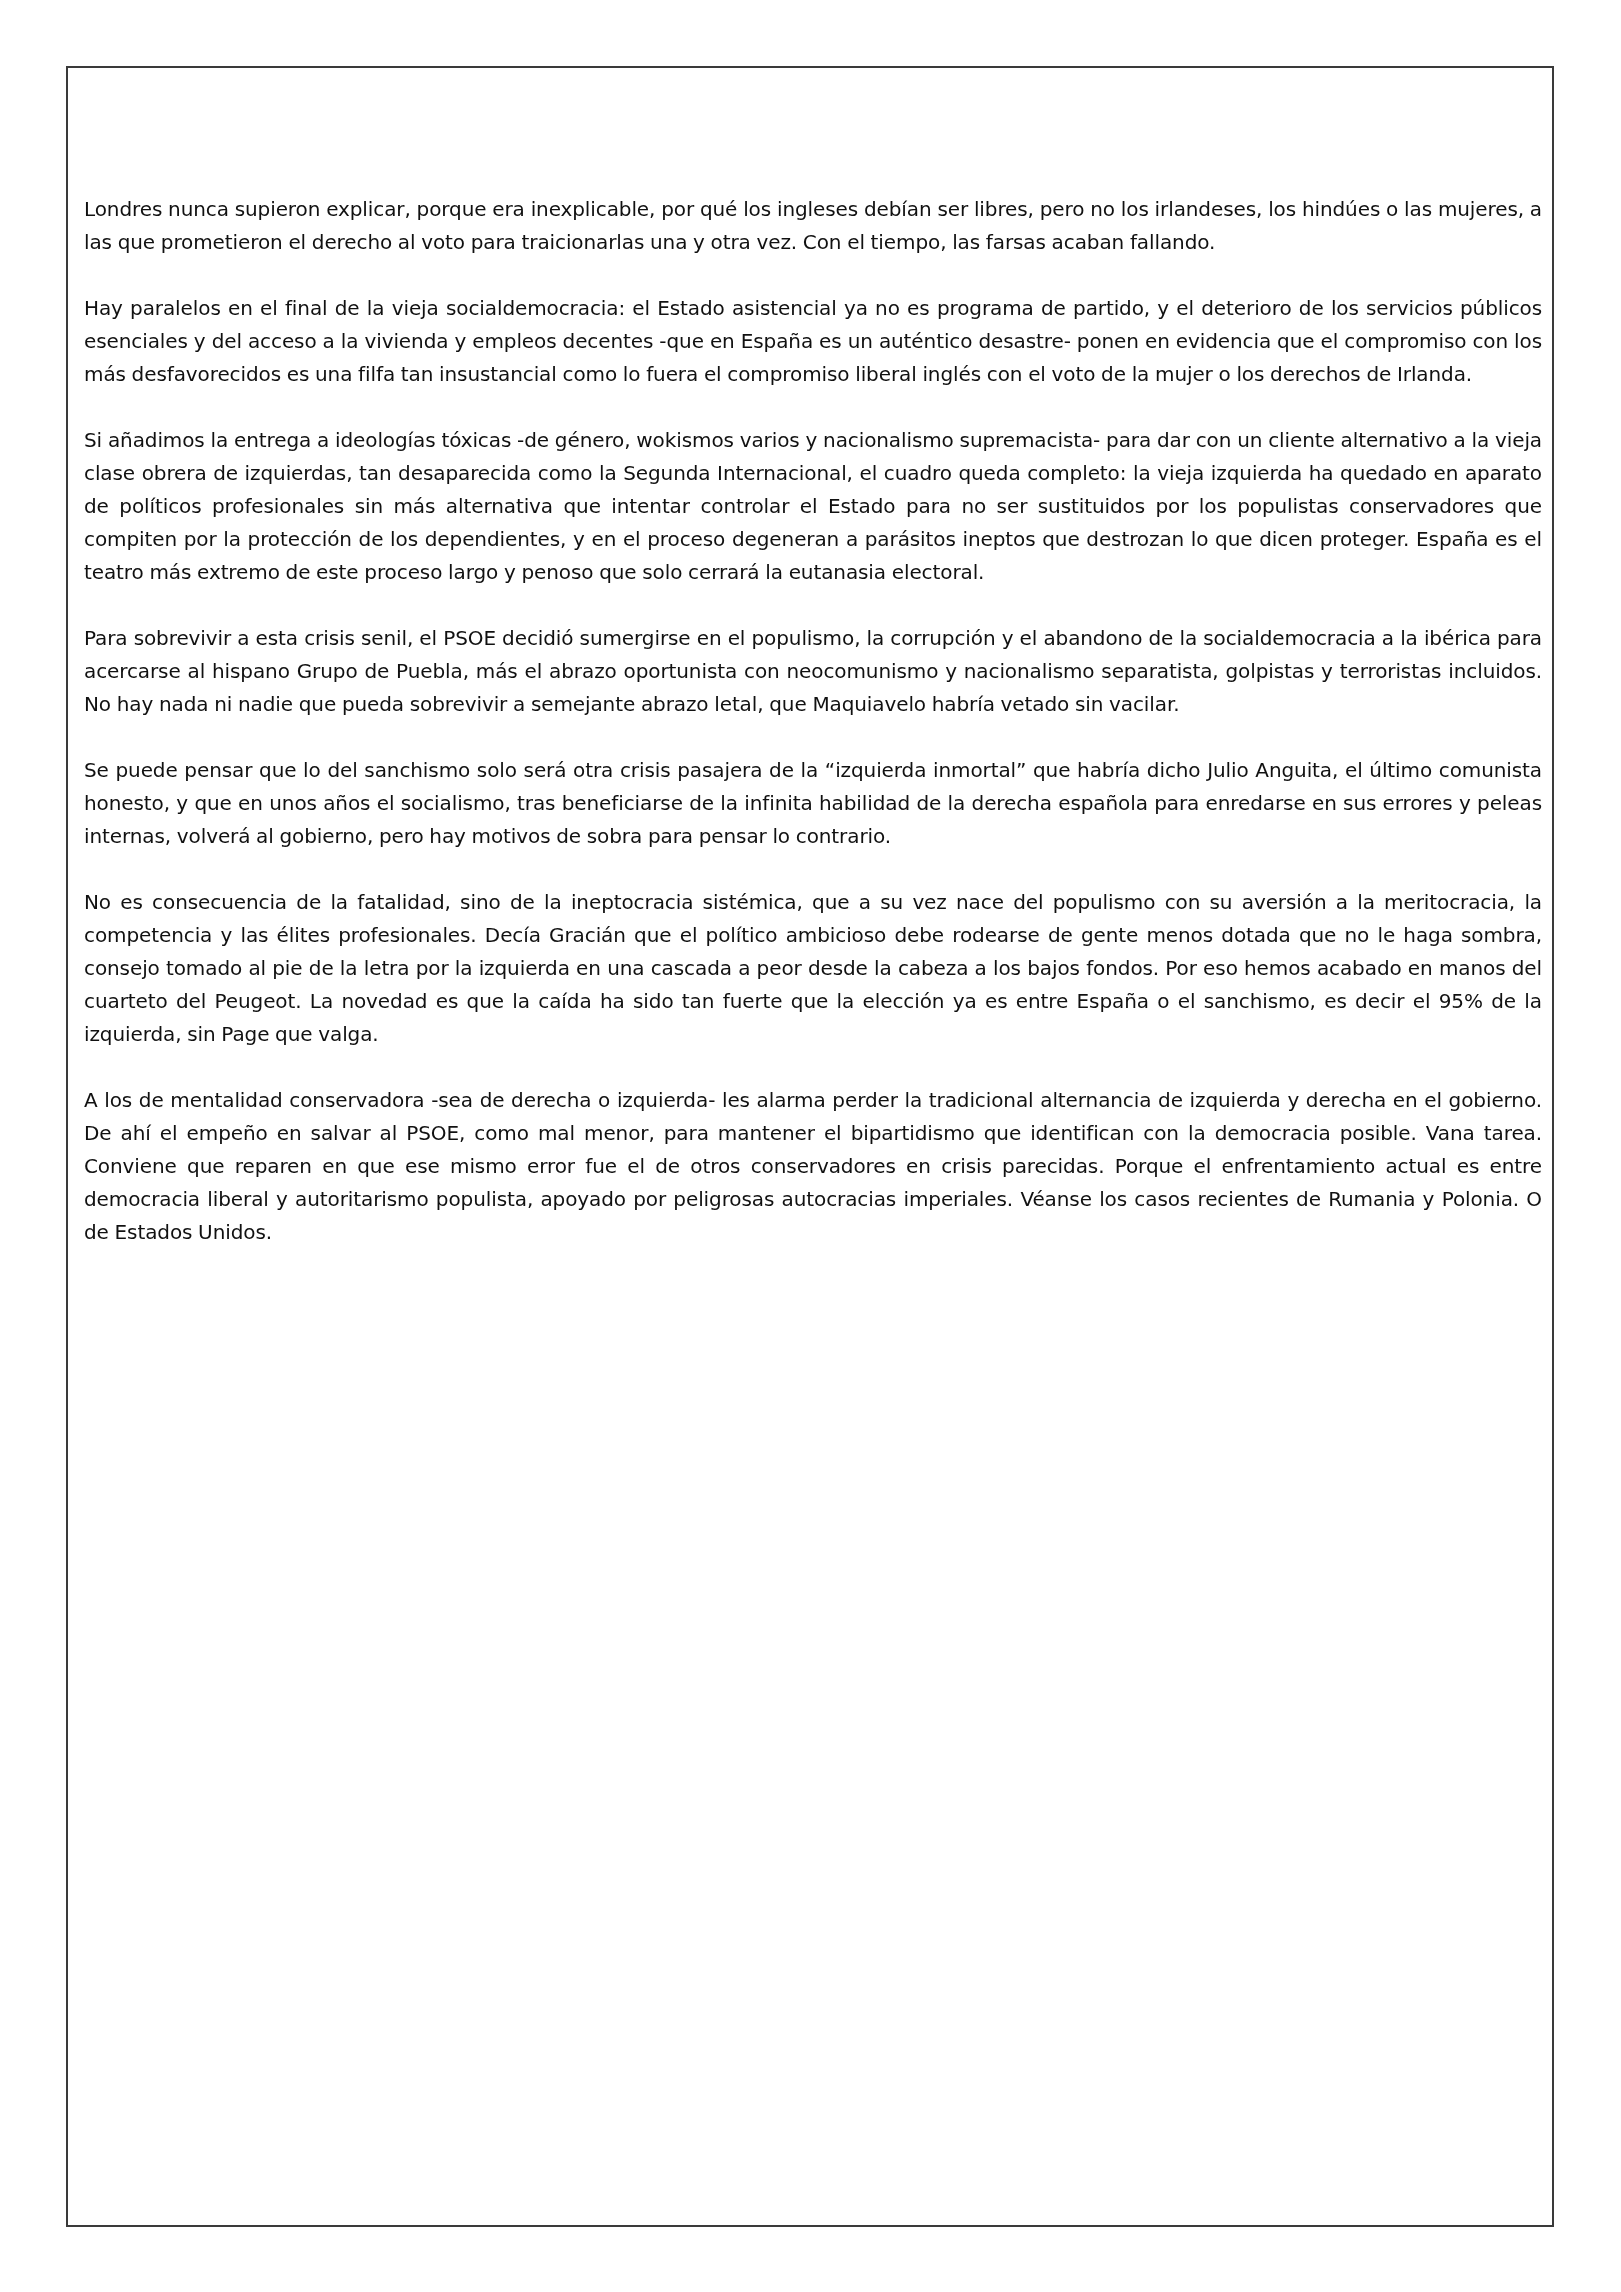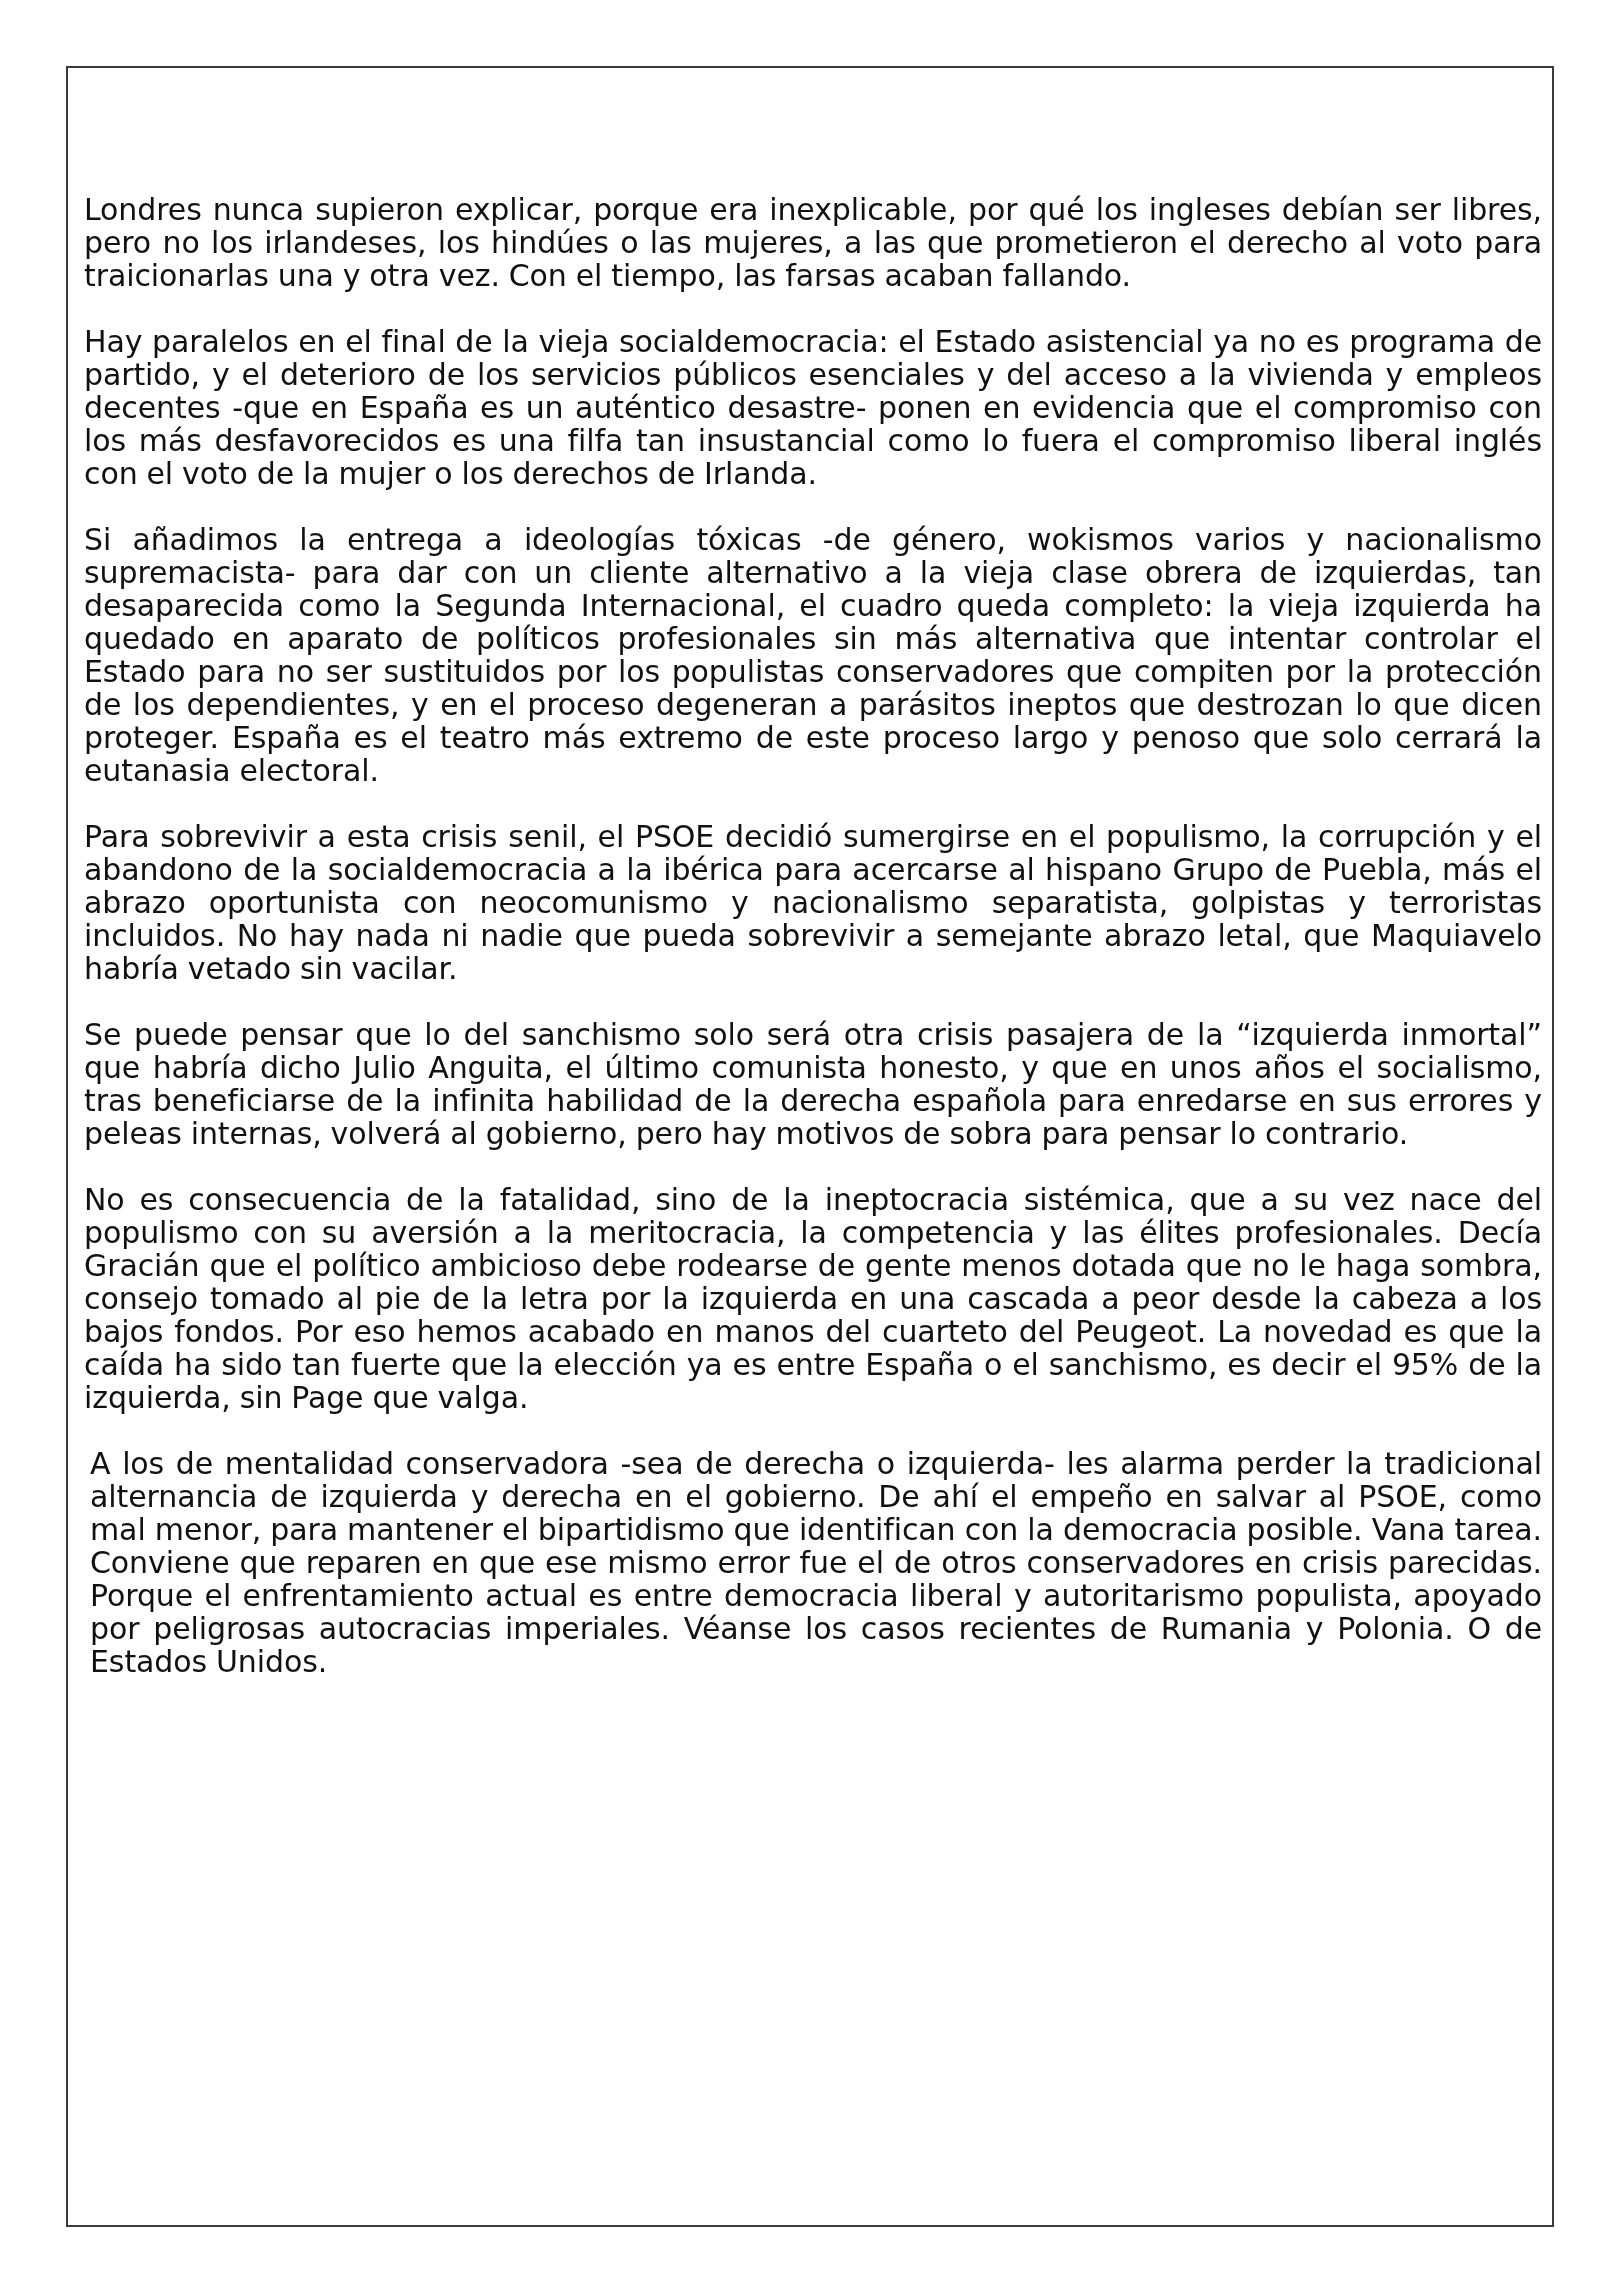--- a/index.html
+++ b/index.html
@@ -23,35 +23,34 @@
       border-bottom-width: 2.9px;
       box-sizing: border-box;
       background: #ffffff;
     }
     .article-body {
       position: absolute;
       left: 84px;
       top: 193px;
       width: 1458px;
       font-family: "DejaVu Sans", sans-serif;
-      font-size: 30px;
+      font-size: 20px;
       line-height: 33px;
       color: #111111;
       text-align: justify;
       letter-spacing: -0.1px;
       word-spacing: -0.5px;
     }
     .article-body p {
       margin: 0 0 33px 0;
       padding: 0;
       hyphens: none;
     }
     .article-body p:last-child {
       margin-bottom: 0;
-      margin-left: 6px;
     }
   </style>
 </head>
 <body>
 
 <div class="page-frame"></div>
 
 <div class="article-body">
   <p>Londres nunca supieron explicar, porque era inexplicable, por qué los ingleses debían ser libres, pero no los irlandeses, los hindúes o las mujeres, a las que prometieron el derecho al voto para traicionarlas una y otra vez. Con el tiempo, las farsas acaban fallando.</p>
   <p>Hay paralelos en el final de la vieja socialdemocracia: el Estado asistencial ya no es programa de partido, y el deterioro de los servicios públicos esenciales y del acceso a la vivienda y empleos decentes -que en España es un auténtico desastre- ponen en evidencia que el compromiso con los más desfavorecidos es una filfa tan insustancial como lo fuera el compromiso liberal inglés con el voto de la mujer o los derechos de Irlanda.</p>

